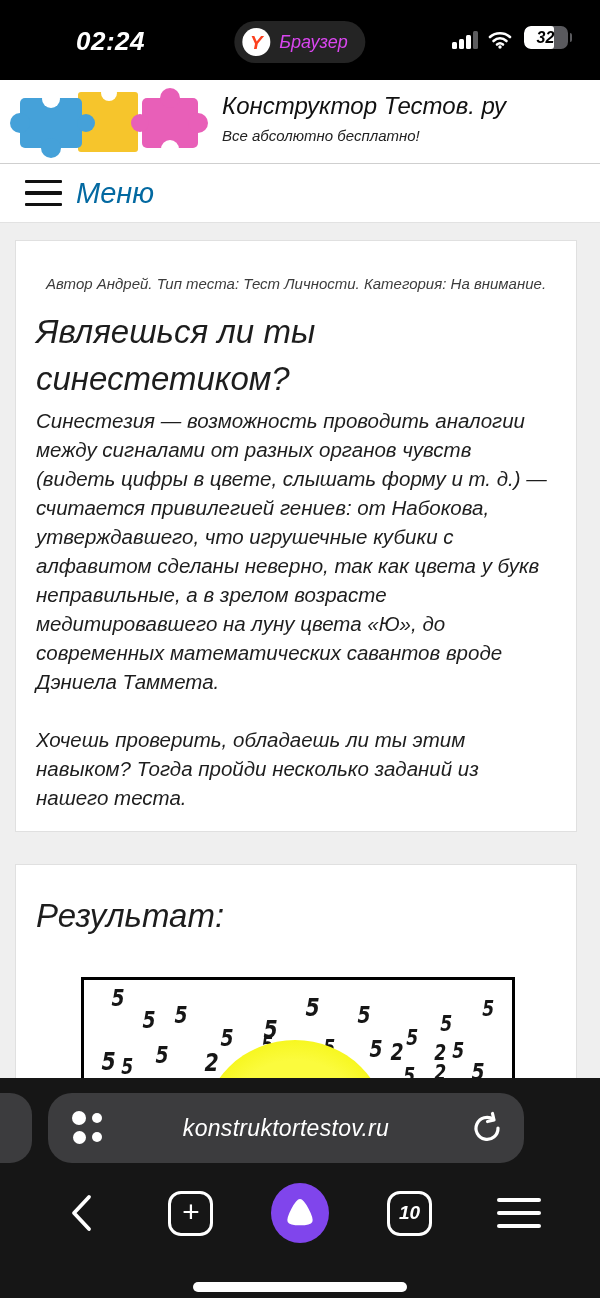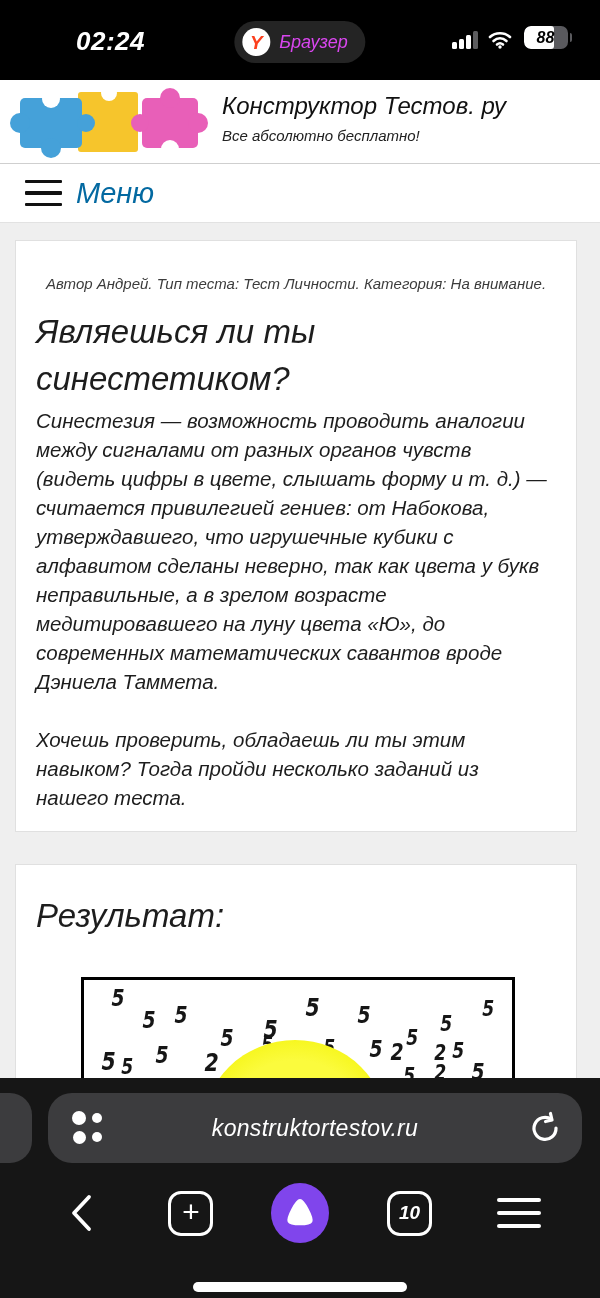--- a/index.html
+++ b/index.html
@@ -92,21 +92,21 @@
   }
   
   .bottom-chrome {
     position:absolute; left:0; top:1078px; width:600px; height:220px; background:#161616; z-index:10;
   }
   .side-pill {
     position:absolute; left:-26px; top:15px; width:58px; height:70px;
     background:#3c3c3e; border-radius:22px;
   }
   .url-pill {
-    position:absolute; left:48px; top:15px; width:534px; height:70px;
+    position:absolute; left:48px; top:15px; width:476px; height:70px;
     background:#3c3c3e; border-radius:24px; display:flex; align-items:center;
   }
   .dots-icon { position:absolute; left:24px; top:17px; width:36px; height:36px; }
   .dots-icon b { position:absolute; border-radius:50%; background:#fff; }
   .dots-icon b:nth-child(1){ left:0; top:1px; width:14px; height:14px; }
   .dots-icon b:nth-child(2){ left:20px; top:3px; width:10px; height:10px; }
   .dots-icon b:nth-child(3){ left:1px; top:21px; width:13px; height:13px; }
   .dots-icon b:nth-child(4){ left:20px; top:22px; width:10px; height:10px; }
   .url-text {
     position:absolute; left:0; right:0; text-align:center;
@@ -156,21 +156,21 @@
           <i></i>
         </div>
       <svg width="24" height="18" viewBox="0 0 24 18">
         <path d="M2 6 C7.5 1, 16.5 1, 22 6" stroke="#fff" stroke-width="2.6" fill="none" stroke-linecap="round"></path>
         <path d="M5.5 10 C9.5 6.5, 14.5 6.5, 18.5 10" stroke="#fff" stroke-width="2.6" fill="none" stroke-linecap="round"></path>
         <path d="M9 13.5 C10.8 12, 13.2 12, 15 13.5" stroke="#fff" stroke-width="2.6" fill="none" stroke-linecap="round"></path>
         <circle cx="12" cy="16" r="1.7" fill="#fff"></circle>
       </svg>
       <div class="battery">
         <div class="fill"></div>
-        <div class="pct">88</div>
+        <div class="pct">32</div>
       </div>
       <div class="battery-nub"></div>
     </div>
   </div>
 
   <div class="site-header">
     <svg class="logo" width="206" height="72" viewBox="0 0 206 72">
 
       <rect x="72" y="6" width="60" height="60" rx="3" fill="#f6c52c"></rect>
 

